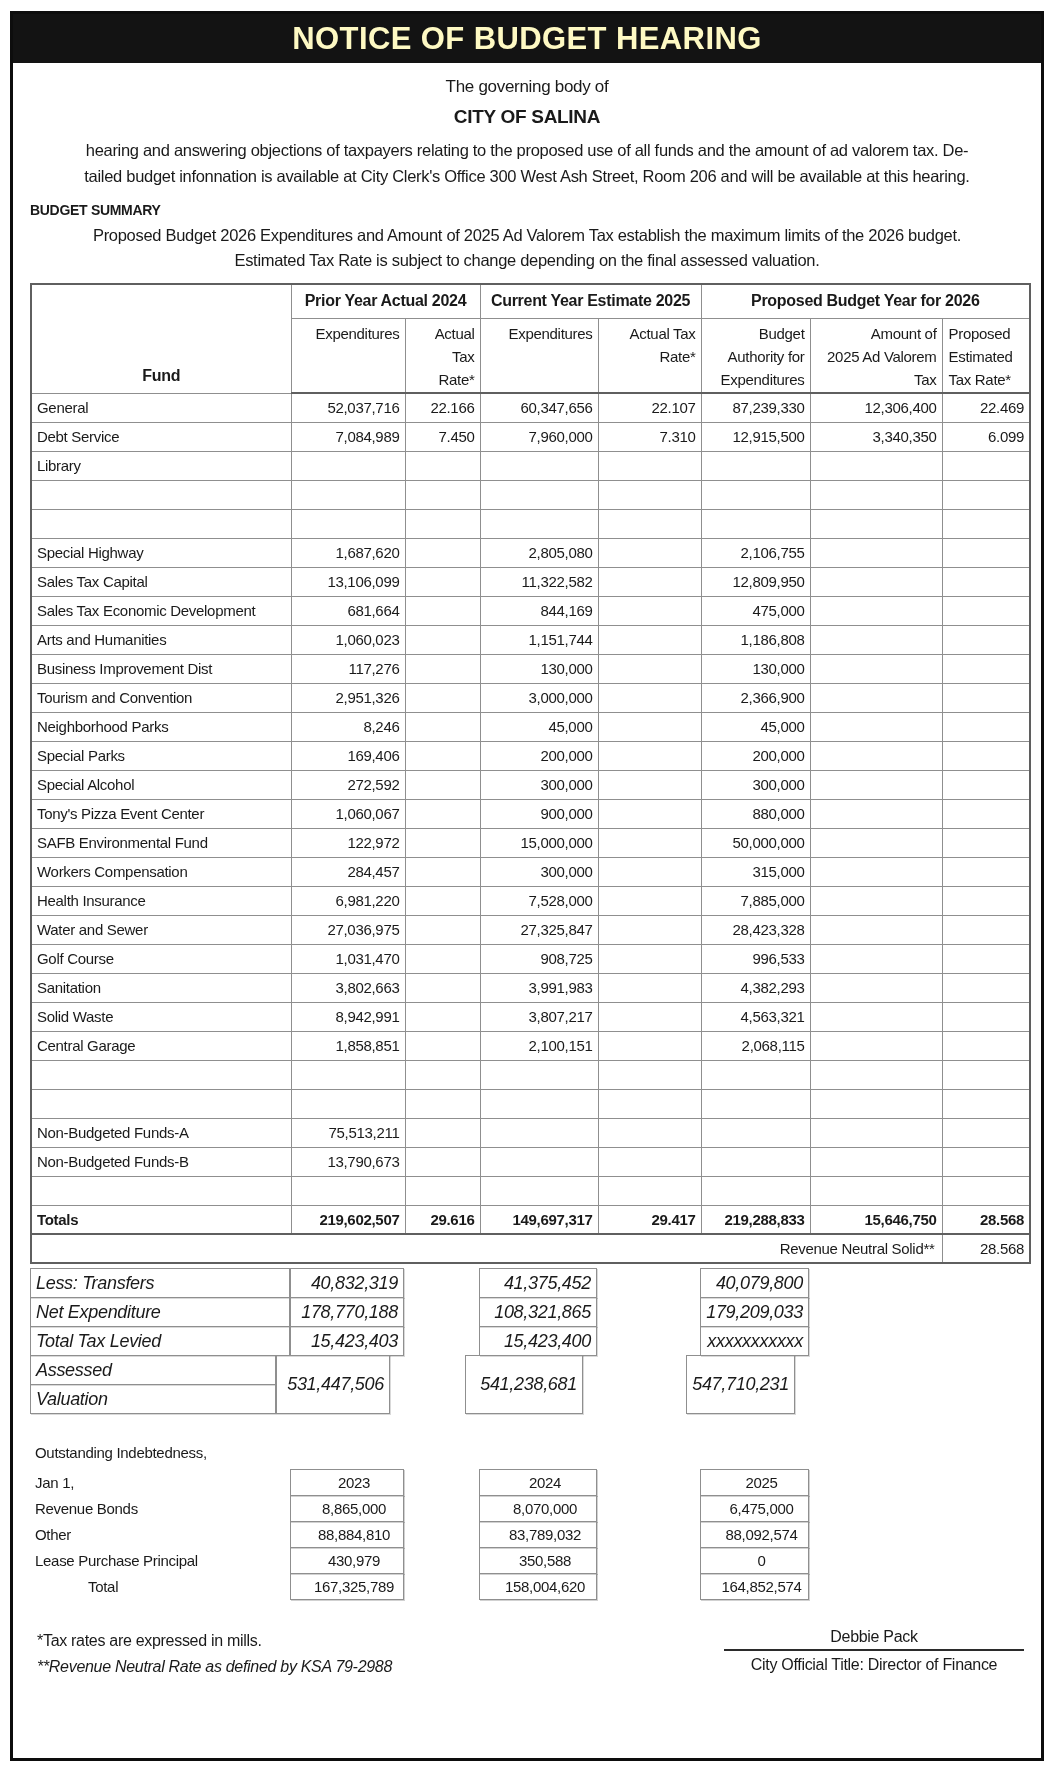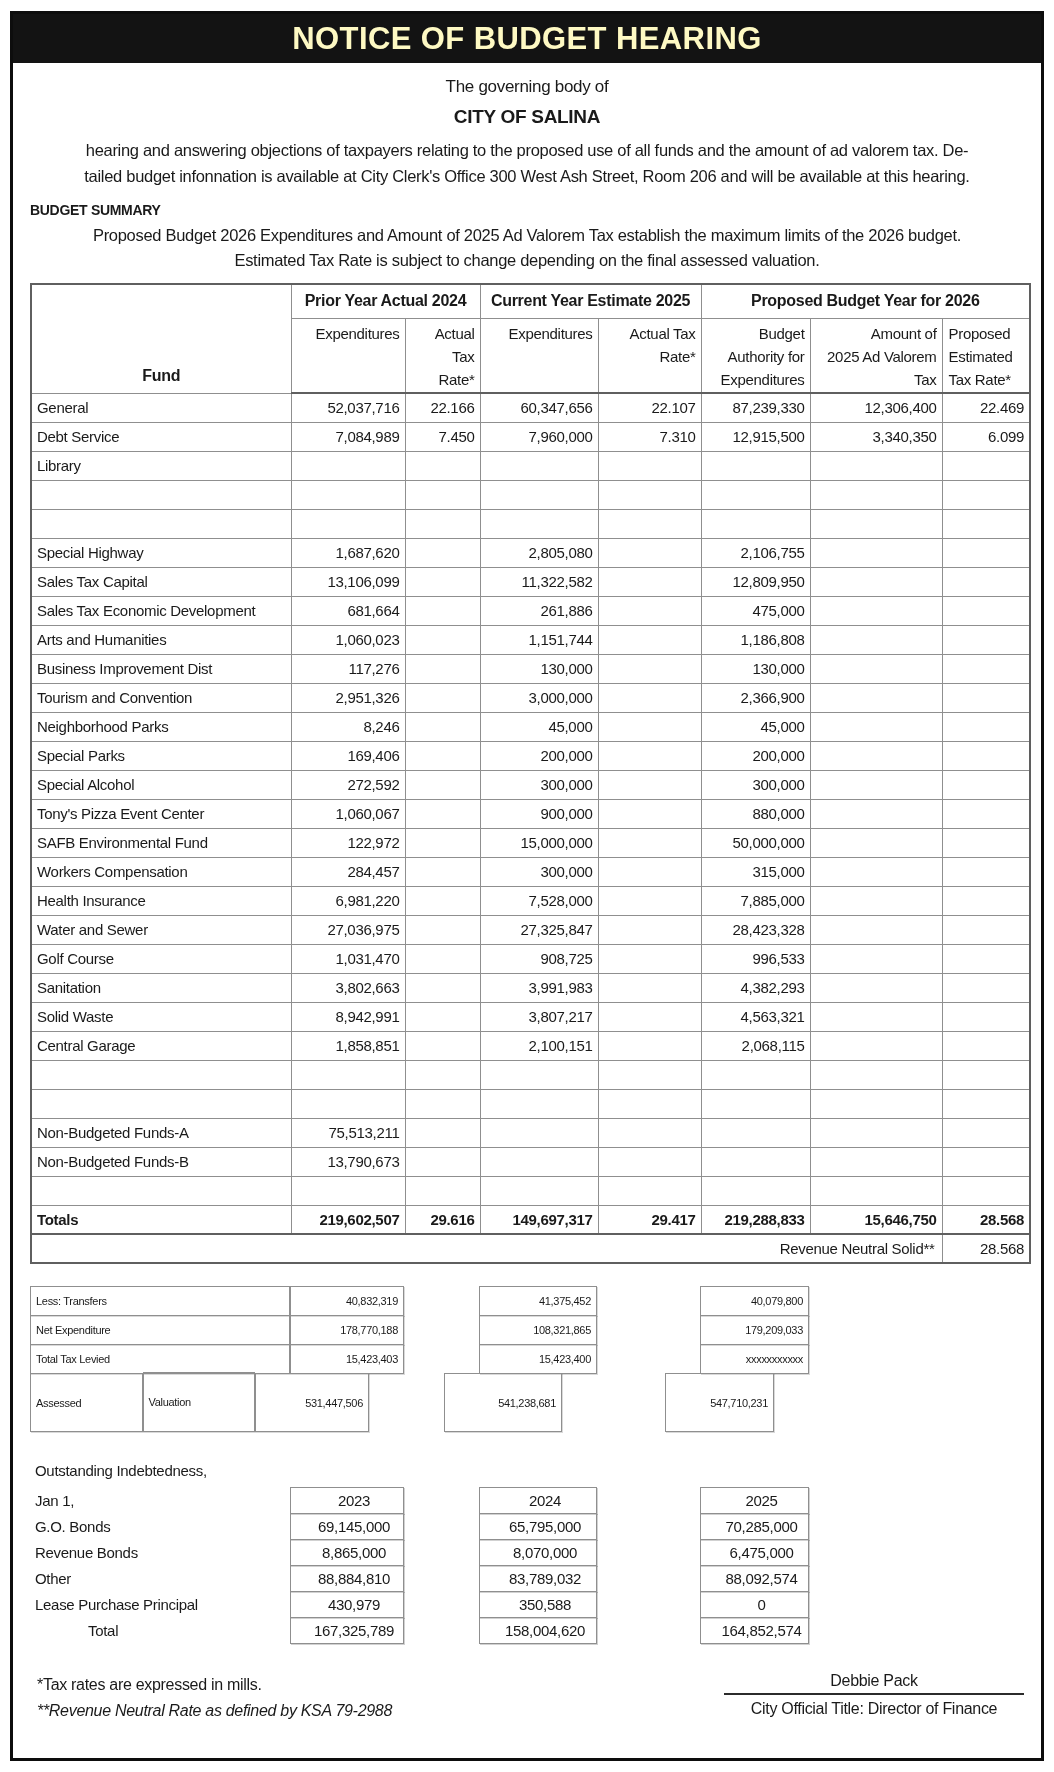--- a/index.html
+++ b/index.html
@@ -31,30 +31,30 @@
                  padding-bottom:8px; font-size:15.5px; border-bottom:2px solid #5f5f5f; }
   .ar { text-align:right; padding-right:5px; }
   .al { text-align:left; padding-left:6px; }
   tbody tr { height:29px; }
   td.c-fund { text-align:left; padding-left:5px; }
   td.c-num { text-align:right; padding-right:5px; }
   tr.totals td { font-weight:bold; }
   tr.rnr td { border-top:2px solid #5f5f5f; }
   td.rnr-label { text-align:right; padding-right:7px; }
 
-  .lower { margin-top:23px; font-size:11px; }
+  .lower { margin-top:5px; font-size:18px;font-style:italic; }
   .lrow { display:flex; height:30px; margin-top:-1px; }
   .lrow .box { border:1px solid #8f8f8f; box-shadow:1px 1px 0 rgba(0,0,0,0.15);
                display:flex; align-items:center; }
   .w-lbl { width:260px; } .w-v1 { width:114px; } .w-g1 { width:75px; }
   .w-v2 { width:118px; } .w-g2 { width:103px; } .w-v3 { width:109px; }
   .lrow .lab { padding-left:5px; }
   .lrow .num { justify-content:flex-end; padding-right:5px; }
   .lrow.tall { height:59px; }
-  .lblcol { width:225px; display:flex; }
+  .lblcol { width:246px; display:flex; flex-direction:column; }
   .lblcol .half { flex:1; border:1px solid #8f8f8f; display:flex; align-items:center;
                   padding-left:5px; box-shadow:1px 1px 0 rgba(0,0,0,0.15); }
   .lblcol .half + .half { margin-top:-1px; }
 
   .oi { margin-top:30px; font-size:15px; }
   .oi-title { height:26px; padding-left:5px; }
   .orow { display:flex; height:27px; margin-top:-1px; }
   .orow .o-lbl { width:260px; padding-left:5px; display:flex; align-items:center; }
   .orow .o-lbl.indent { padding-left:58px; }
   .obox { border:1px solid #8f8f8f; box-shadow:1px 1px 0 rgba(0,0,0,0.18);
@@ -195,21 +195,21 @@
               <td class="c-num">11,322,582</td>
               <td class="c-num"></td>
               <td class="c-num">12,809,950</td>
               <td class="c-num"></td>
               <td class="c-num"></td>
             </tr>
             <tr>
               <td class="c-fund">Sales Tax Economic Development</td>
               <td class="c-num">681,664</td>
               <td class="c-num"></td>
-              <td class="c-num">261,886</td>
+              <td class="c-num">844,169</td>
               <td class="c-num"></td>
               <td class="c-num">475,000</td>
               <td class="c-num"></td>
               <td class="c-num"></td>
             </tr>
             <tr>
               <td class="c-fund">Arts and Humanities</td>
               <td class="c-num">1,060,023</td>
               <td class="c-num"></td>
               <td class="c-num">1,151,744</td>
@@ -468,28 +468,20 @@
         <div id="oi-rows">
             <div class="orow">
               <div class="o-lbl">Jan 1,</div>
               <div class="obox w-v1">2023</div>
               <div class="w-g1"></div>
               <div class="obox w-v2">2024</div>
               <div class="w-g2"></div>
               <div class="obox w-v3">2025</div>
             </div>
             <div class="orow">
-              <div class="o-lbl">G.O. Bonds</div>
-              <div class="obox w-v1">69,145,000</div>
-              <div class="w-g1"></div>
-              <div class="obox w-v2">65,795,000</div>
-              <div class="w-g2"></div>
-              <div class="obox w-v3">70,285,000</div>
-            </div>
-            <div class="orow">
               <div class="o-lbl">Revenue Bonds</div>
               <div class="obox w-v1">8,865,000</div>
               <div class="w-g1"></div>
               <div class="obox w-v2">8,070,000</div>
               <div class="w-g2"></div>
               <div class="obox w-v3">6,475,000</div>
             </div>
             <div class="orow">
               <div class="o-lbl">Other</div>
               <div class="obox w-v1">88,884,810</div>

